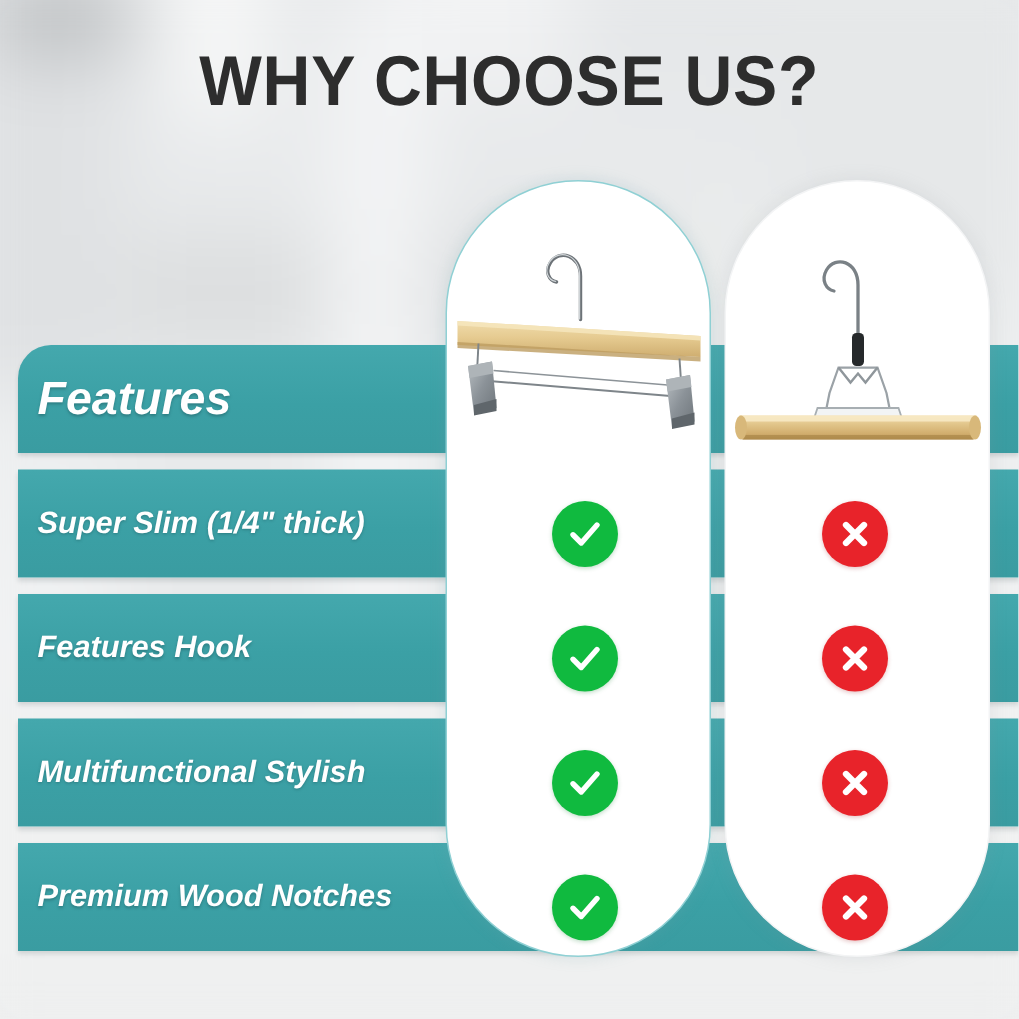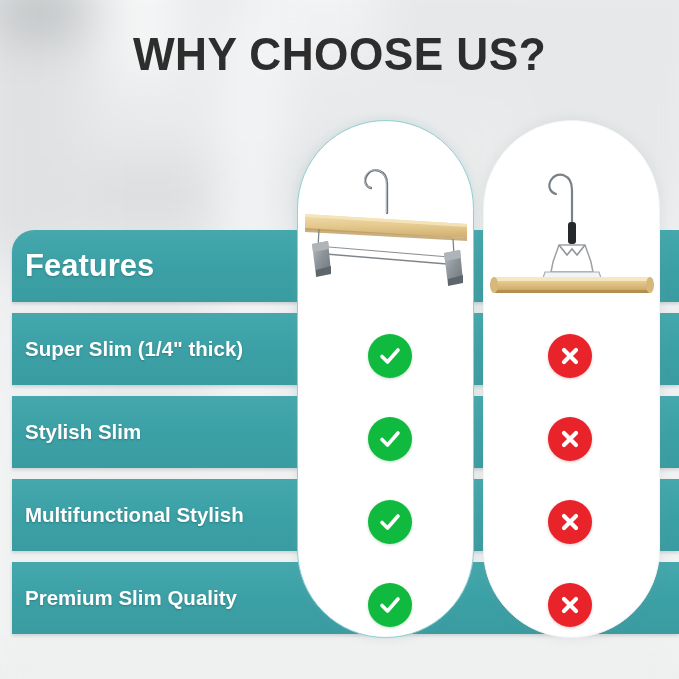--- a/index.html
+++ b/index.html
@@ -84,20 +84,21 @@
   }
   .band-label {
     position: absolute;
     left: 13px;
     top: 50%;
     transform: translateY(-50%);
     color: #ffffff;
     font-weight: bold;
     white-space: nowrap;
     text-shadow: 0 1px 2px rgba(20,60,65,0.35);
+    font-style: italic;
   }
   .band.header .band-label {
     font-size: 31px;
   }
   .band.row .band-label {
     font-size: 20.5px;
   }
 
   
   .capsule {
@@ -178,29 +179,29 @@
 
   <div class="band header" style="top:230px;">
     <span class="band-label">Features</span>
   </div>
 
   <div class="band row" style="top:313px;">
     <span class="band-label">Super Slim (1/4" thick)</span>
   </div>
 
   <div class="band row" style="top:396px;">
-    <span class="band-label">Stylish Slim</span>
+    <span class="band-label">Features Hook</span>
   </div>
 
   <div class="band row" style="top:479px;">
     <span class="band-label">Multifunctional Stylish</span>
   </div>
 
   <div class="band row" style="top:562px;">
-    <span class="band-label">Premium Slim Quality</span>
+    <span class="band-label">Premium Wood Notches</span>
   </div>
 </div>
 
 <div id="capsule-left" class="capsule"></div>
 <div id="capsule-right" class="capsule"></div>
 
 <svg id="hanger-left" class="hanger-art" viewBox="0 0 182 150">
   <defs>
     <linearGradient id="woodA" x1="0" y1="0" x2="0" y2="1">
       <stop offset="0" stop-color="#f0dcac"></stop>

